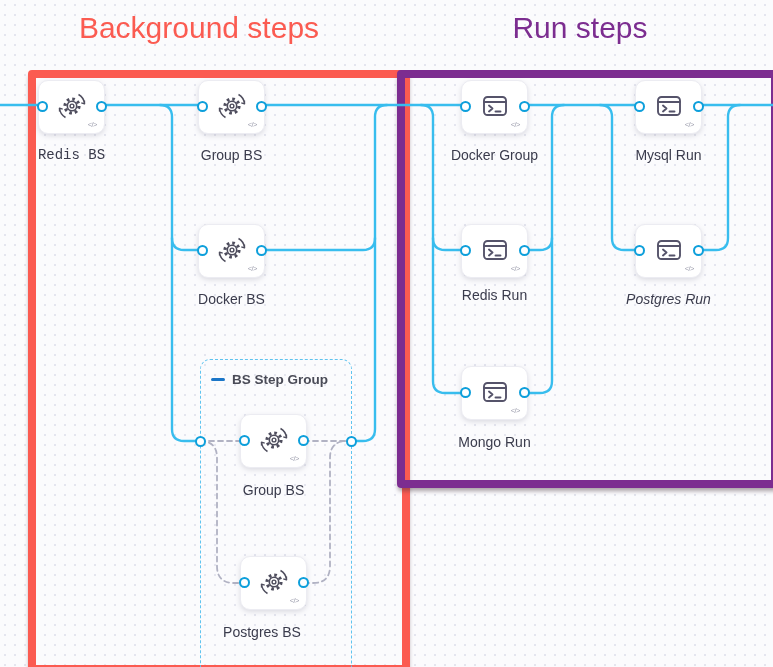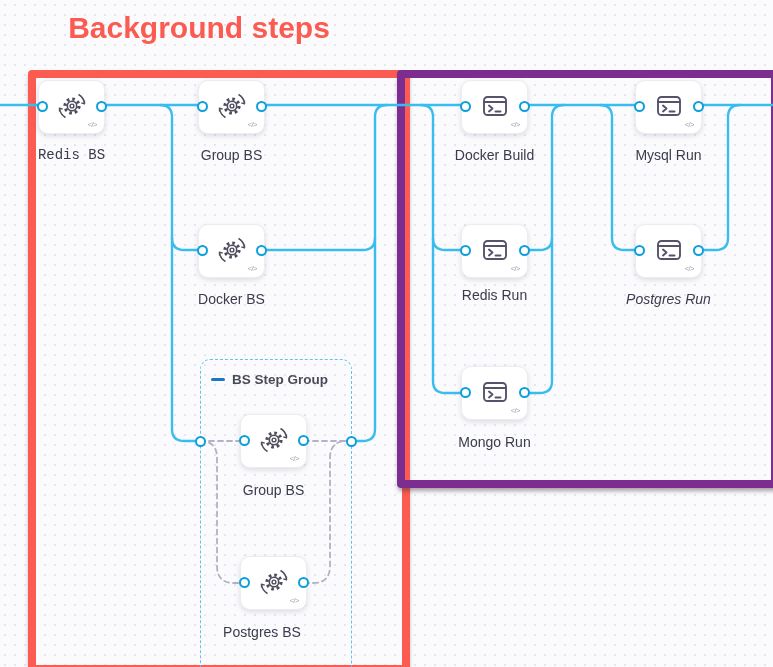--- a/index.html
+++ b/index.html
@@ -16,21 +16,21 @@
   body{font-family:"Liberation Sans",sans-serif;}
   .canvas{
     position:relative;width:773px;height:667px;overflow:hidden;
     background-color:#fbfbfd;
     background-image:radial-gradient(circle,#e4e5ef 1.1px,transparent 1.4px);
     background-size:10px 10px;
   }
   .anno-box{position:absolute;border-radius:4px;box-shadow:0 4px 4px -1px rgba(70,50,60,.45);}
   .box-red{left:28px;top:70px;width:366px;height:587px;border:8px solid var(--bg-accent);}
   .box-purple{left:397px;top:70px;width:366px;height:402px;border:8px solid var(--run-accent);}
-  .big-title{position:absolute;top:11px;font-size:30px;font-weight:bold;text-align:center;letter-spacing:0;}
+  .big-title{position:absolute;top:11px;font-size:30px;font-weight:normal;text-align:center;letter-spacing:0;}
   .title-bg{left:16px;width:366px;color:var(--bg-accent);}
   .title-run{left:397px;width:366px;color:var(--run-accent);}
   .edges{position:absolute;left:0;top:0;z-index:3;pointer-events:none;}
   .edge{fill:none;stroke:var(--line);stroke-width:2.4;stroke-linecap:round;}
   .edge-dashed{fill:none;stroke:var(--gray-dash);stroke-width:1.8;stroke-dasharray:5 4;stroke-linecap:round;}
   .group-box{
     position:absolute;left:200px;top:359px;width:152px;height:331px;
     border:1.5px dashed var(--group-blue);border-radius:10px;z-index:2;box-sizing:border-box;
   }
   .group-label{position:absolute;left:211px;top:372px;z-index:4;display:flex;align-items:center;gap:7px;font-weight:bold;}
@@ -77,20 +77,21 @@
     </symbol>
   </defs>
 </svg>
 
 <div class="canvas">
 
   <div class="anno-box box-red"></div>
   <div class="anno-box box-purple"></div>
 
   <div class="big-title title-bg">Background steps</div>
+  <div class="big-title title-run">Run steps</div>
 
   <div class="group-box"></div>
   <div class="group-label">
     <span class="dash"></span>
     <span class="txt">BS Step Group</span>
   </div>
 
   <svg class="edges" width="773" height="667">
     <path class="edge" d="M0,105 H773"></path>
     <path class="edge" d="M160,105 Q172,105 172,117 V429 Q172,441 184,441 H201"></path>
@@ -163,21 +164,21 @@
   <div class="step-label" style="left:202px;top:624px;">Postgres BS</div>
 
   <div class="card" style="left:461px;top:80px;">
     <span class="port in"></span>
     <svg class="step-icon">
         <use href="#icon-run-step"></use>
       </svg>
     <span class="code-glyph">&lt;/&gt;</span>
     <span class="port out"></span>
   </div>
-  <div class="step-label" style="left:434.5px;top:147px;">Docker Build</div>
+  <div class="step-label" style="left:434.5px;top:147px;">Docker Group</div>
 
   <div class="card" style="left:635px;top:80px;">
     <span class="port in"></span>
     <svg class="step-icon">
         <use href="#icon-run-step"></use>
       </svg>
     <span class="code-glyph">&lt;/&gt;</span>
     <span class="port out"></span>
   </div>
   <div class="step-label" style="left:608.5px;top:147px;">Mysql Run</div>

